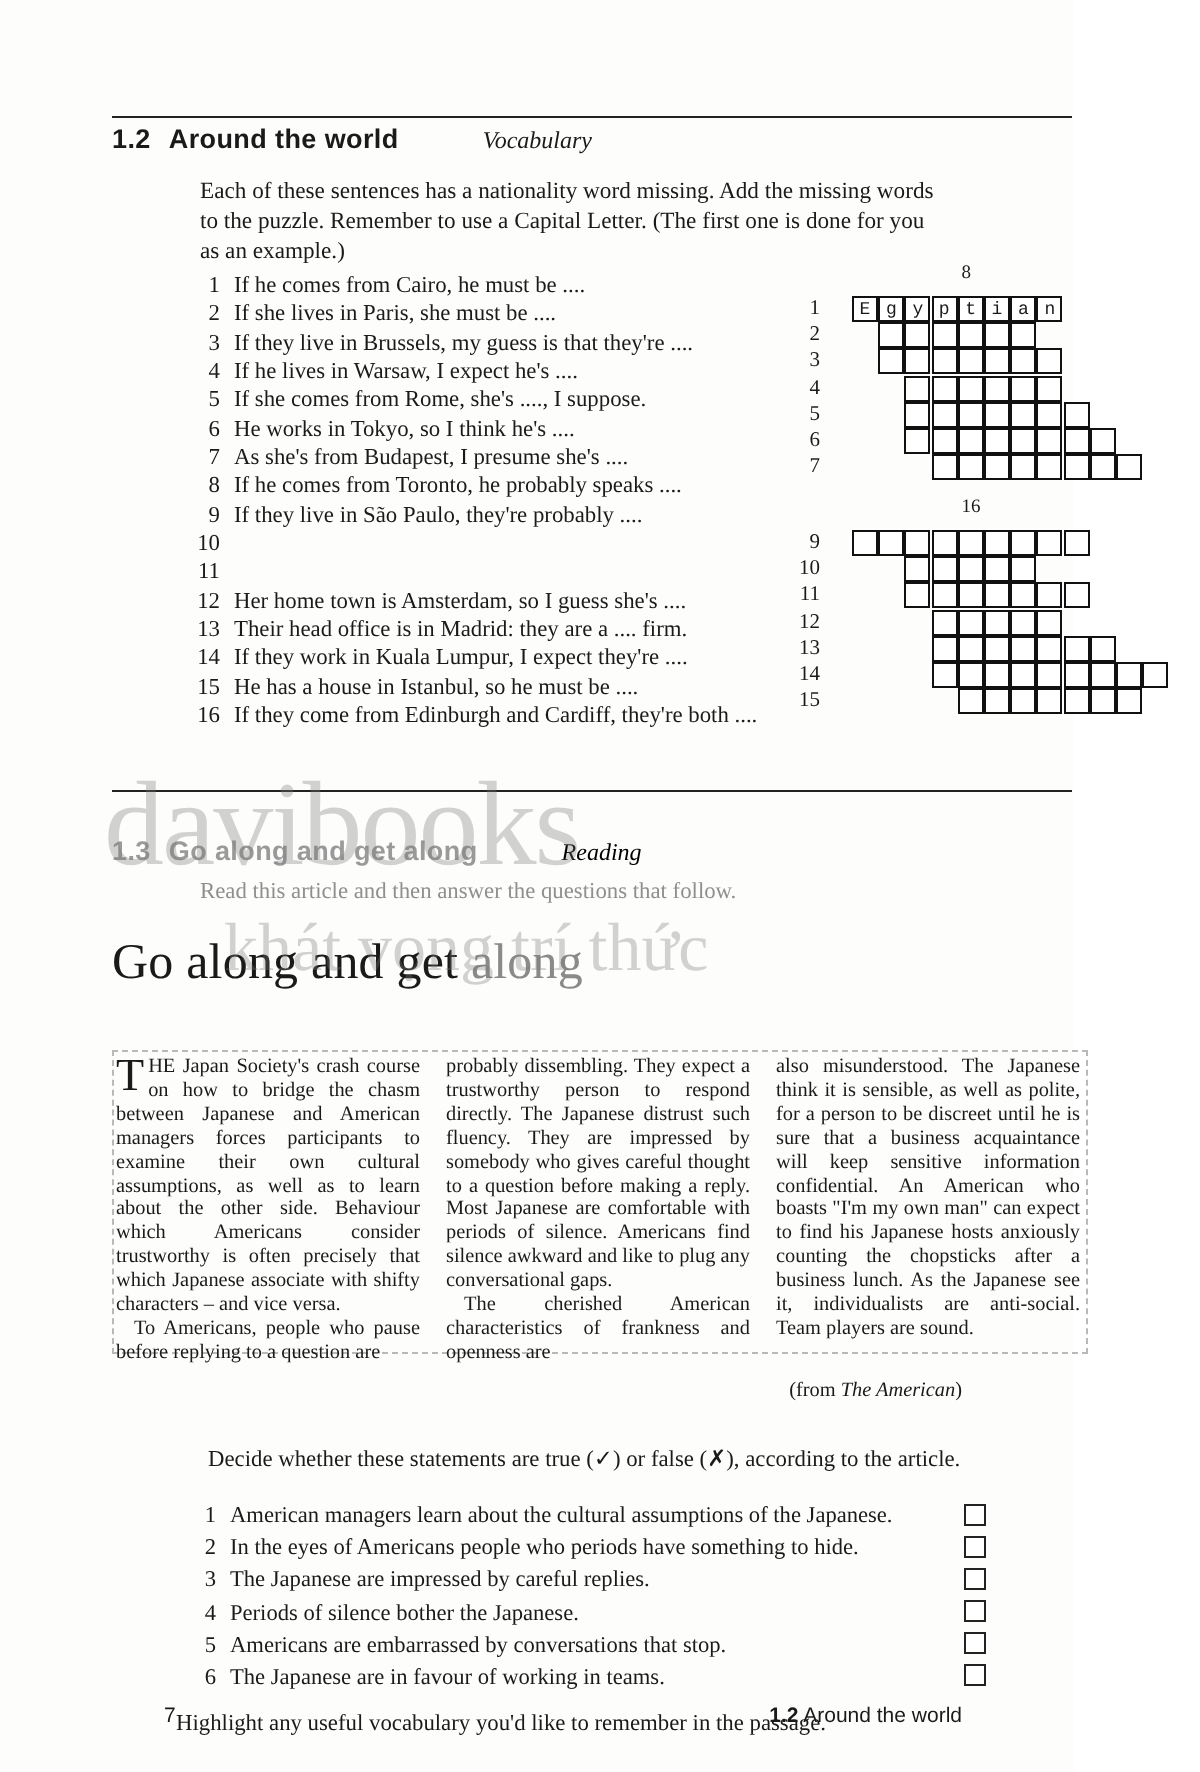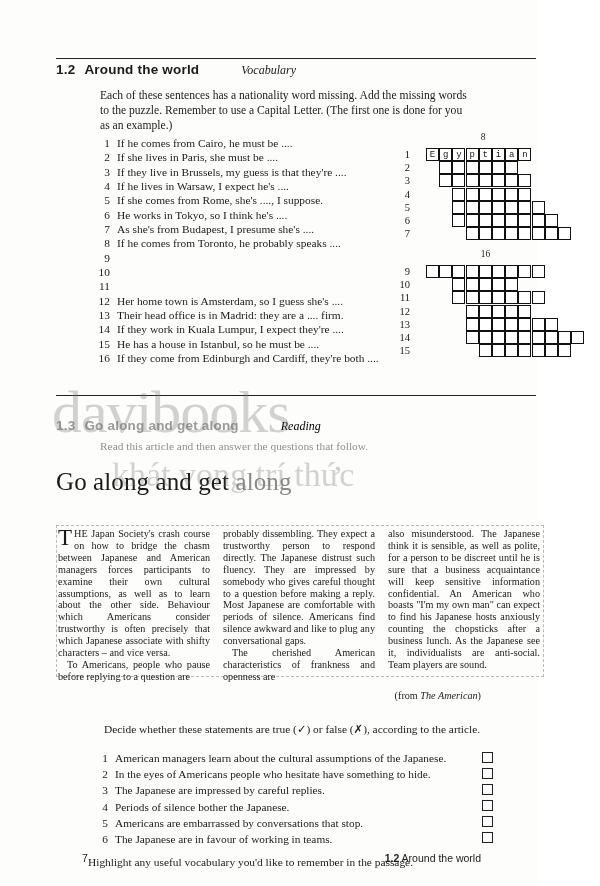--- a/index.html
+++ b/index.html
@@ -279,21 +279,21 @@
 
   <div class="qlist" style="top:136px;">
     <div class="q"><span class="n">1</span><span class="t">If he comes from Cairo, he must be ....</span></div>
     <div class="q"><span class="n">2</span><span class="t">If she lives in Paris, she must be ....</span></div>
     <div class="q"><span class="n">3</span><span class="t">If they live in Brussels, my guess is that they're ....</span></div>
     <div class="q"><span class="n">4</span><span class="t">If he lives in Warsaw, I expect he's ....</span></div>
     <div class="q"><span class="n">5</span><span class="t">If she comes from Rome, she's ...., I suppose.</span></div>
     <div class="q"><span class="n">6</span><span class="t">He works in Tokyo, so I think he's ....</span></div>
     <div class="q"><span class="n">7</span><span class="t">As she's from Budapest, I presume she's ....</span></div>
     <div class="q"><span class="n">8</span><span class="t">If he comes from Toronto, he probably speaks ....</span></div>
-    <div class="q"><span class="n">9</span></div>
+    <div class="q"><span class="n">9</span><span class="t">If they live in São Paulo, they're probably ....</span></div>
     <div class="q"><span class="n">10</span></div>
     <div class="q"><span class="n">11</span></div>
     <div class="q"><span class="n">12</span><span class="t">Her home town is Amsterdam, so I guess she's ....</span></div>
     <div class="q"><span class="n">13</span><span class="t">Their head office is in Madrid: they are a .... firm.</span></div>
     <div class="q"><span class="n">14</span><span class="t">If they work in Kuala Lumpur, I expect they're ....</span></div>
     <div class="q"><span class="n">15</span><span class="t">He has a house in Istanbul, so he must be ....</span></div>
     <div class="q"><span class="n">16</span><span class="t">If they come from Edinburgh and Cardiff, they're both ....</span></div>
   </div>
 
   <div class="cw" id="crossword" style="left:388px; top:130px; width:200px; height:230px;">
@@ -450,21 +450,21 @@
 
   <div class="tf-intro" style="top:722px;">Decide whether these statements are true (✓) or false (✗), according to the article.</div>
 
   <div class="tflist" style="top:750px;">
     <div class="q">
         <span class="n">1</span>
         <span>American managers learn about the cultural assumptions of the Japanese.</span>
       </div>
     <div class="q">
         <span class="n">2</span>
-        <span>In the eyes of Americans people who hesitate have something to hide.</span>
+        <span>In the eyes of Americans people who periods have something to hide.</span>
       </div>
     <div class="q">
         <span class="n">3</span>
         <span>The Japanese are impressed by careful replies.</span>
       </div>
     <div class="q">
         <span class="n">4</span>
         <span>Periods of silence bother the Japanese.</span>
       </div>
     <div class="q">

